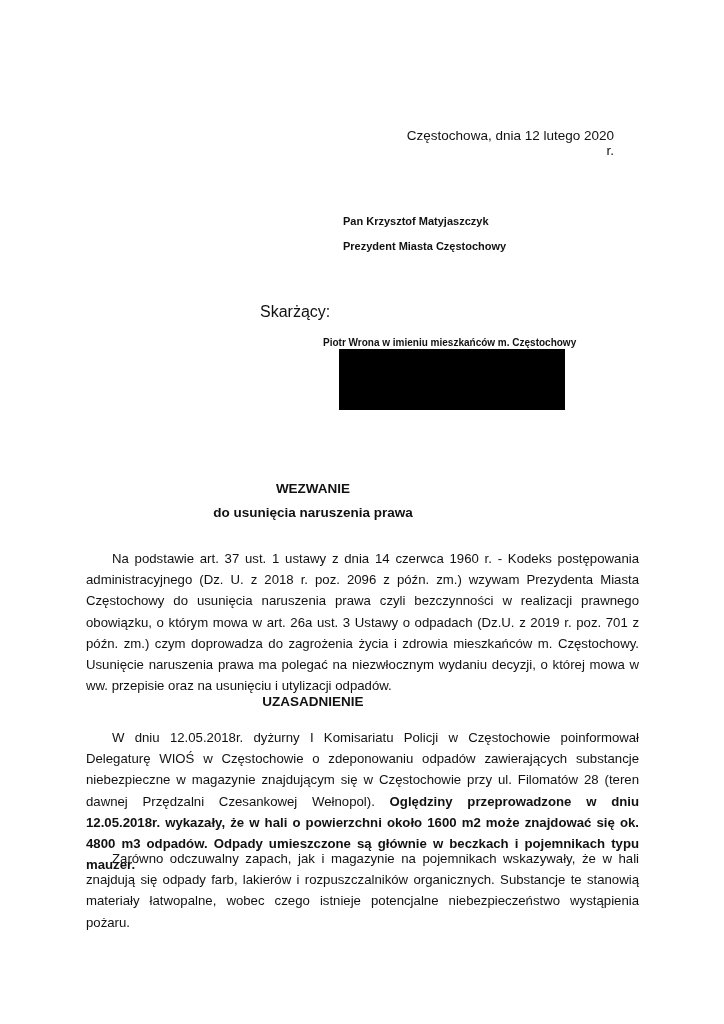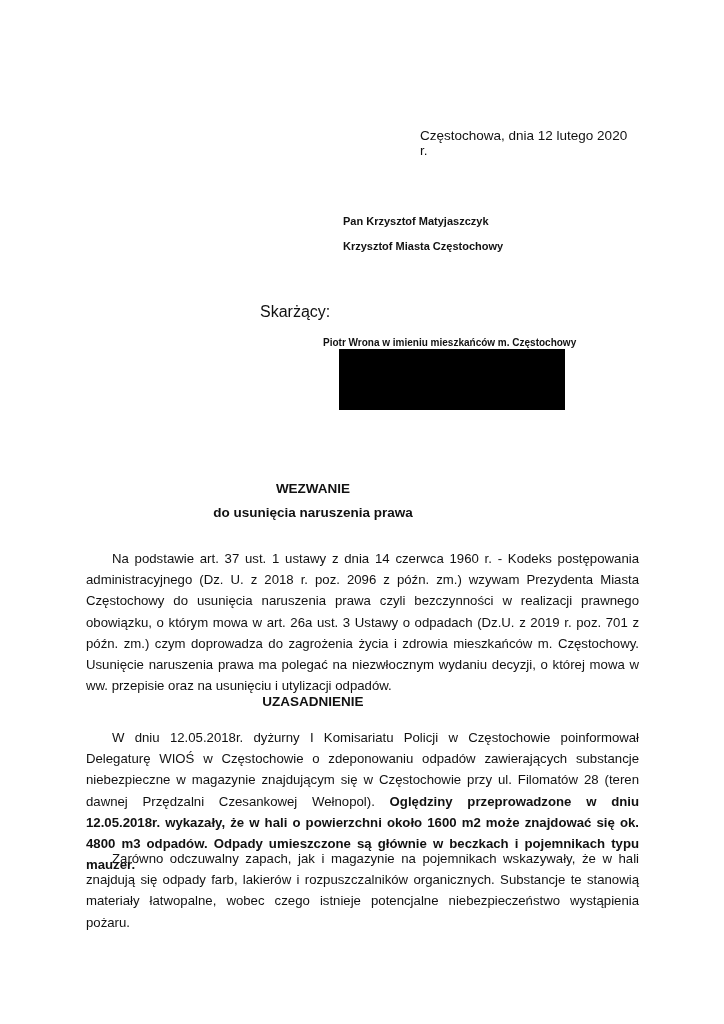--- a/index.html
+++ b/index.html
@@ -1,19 +1,19 @@
 <!DOCTYPE html>
 <html><head>
 <meta charset="utf-8">
 <style>
   html, body { margin: 0; padding: 0; background: #ffffff; }
   body { width: 724px; height: 1024px; position: relative; overflow: hidden;
          font-family: "Liberation Sans", "DejaVu Sans", sans-serif; color: #111; }
   .abs { position: absolute; }
-  .date { left: 420px; top: 128px; width: 218px; text-align: left; font-size: 13.5px; }
+  .date { left: 396px; top: 128px; width: 218px; text-align: right; font-size: 13.5px; }
   .addressee { left: 343px; font-size: 11px; font-weight: bold; }
   .a1 { top: 215px; }
   .a2 { top: 240px; }
   .label { left: 260px; top: 303px; font-size: 16px; font-weight: normal; }
   .complainant { left: 323px; top: 303px; width: 270px; font-size: 10px; font-weight: bold; line-height: 22px; margin-top: 29px; }
   .redact { left: 339px; top: 349px; width: 226px; height: 61px; background: #000; }
   .title { left: 0; width: 626px; text-align: center; font-weight: bold; font-size: 13.5px; }
   .t1 { top: 481px; }
   .t2 { top: 505px; }
   .t3 { top: 694px; }
@@ -23,21 +23,21 @@
   .p2 { top: 727px; }
   .p3 { top: 848px; }
   b { font-weight: bold; }
 </style>
 </head>
 <body>
 
 <div class="abs date">Częstochowa, dnia 12 lutego 2020 r.</div>
 
 <div class="abs addressee a1">Pan Krzysztof Matyjaszczyk</div>
-<div class="abs addressee a2">Krzysztof Miasta Częstochowy</div>
+<div class="abs addressee a2">Prezydent Miasta Częstochowy</div>
 
 <div class="abs label">Skarżący:</div>
 <div class="abs complainant">Piotr Wrona w imieniu mieszkańców m. Częstochowy</div>
 
 <div class="abs redact"></div>
 
 <div class="abs title t1">WEZWANIE</div>
 <div class="abs title t2">do usunięcia naruszenia prawa</div>
 
 <div class="abs para p1">

